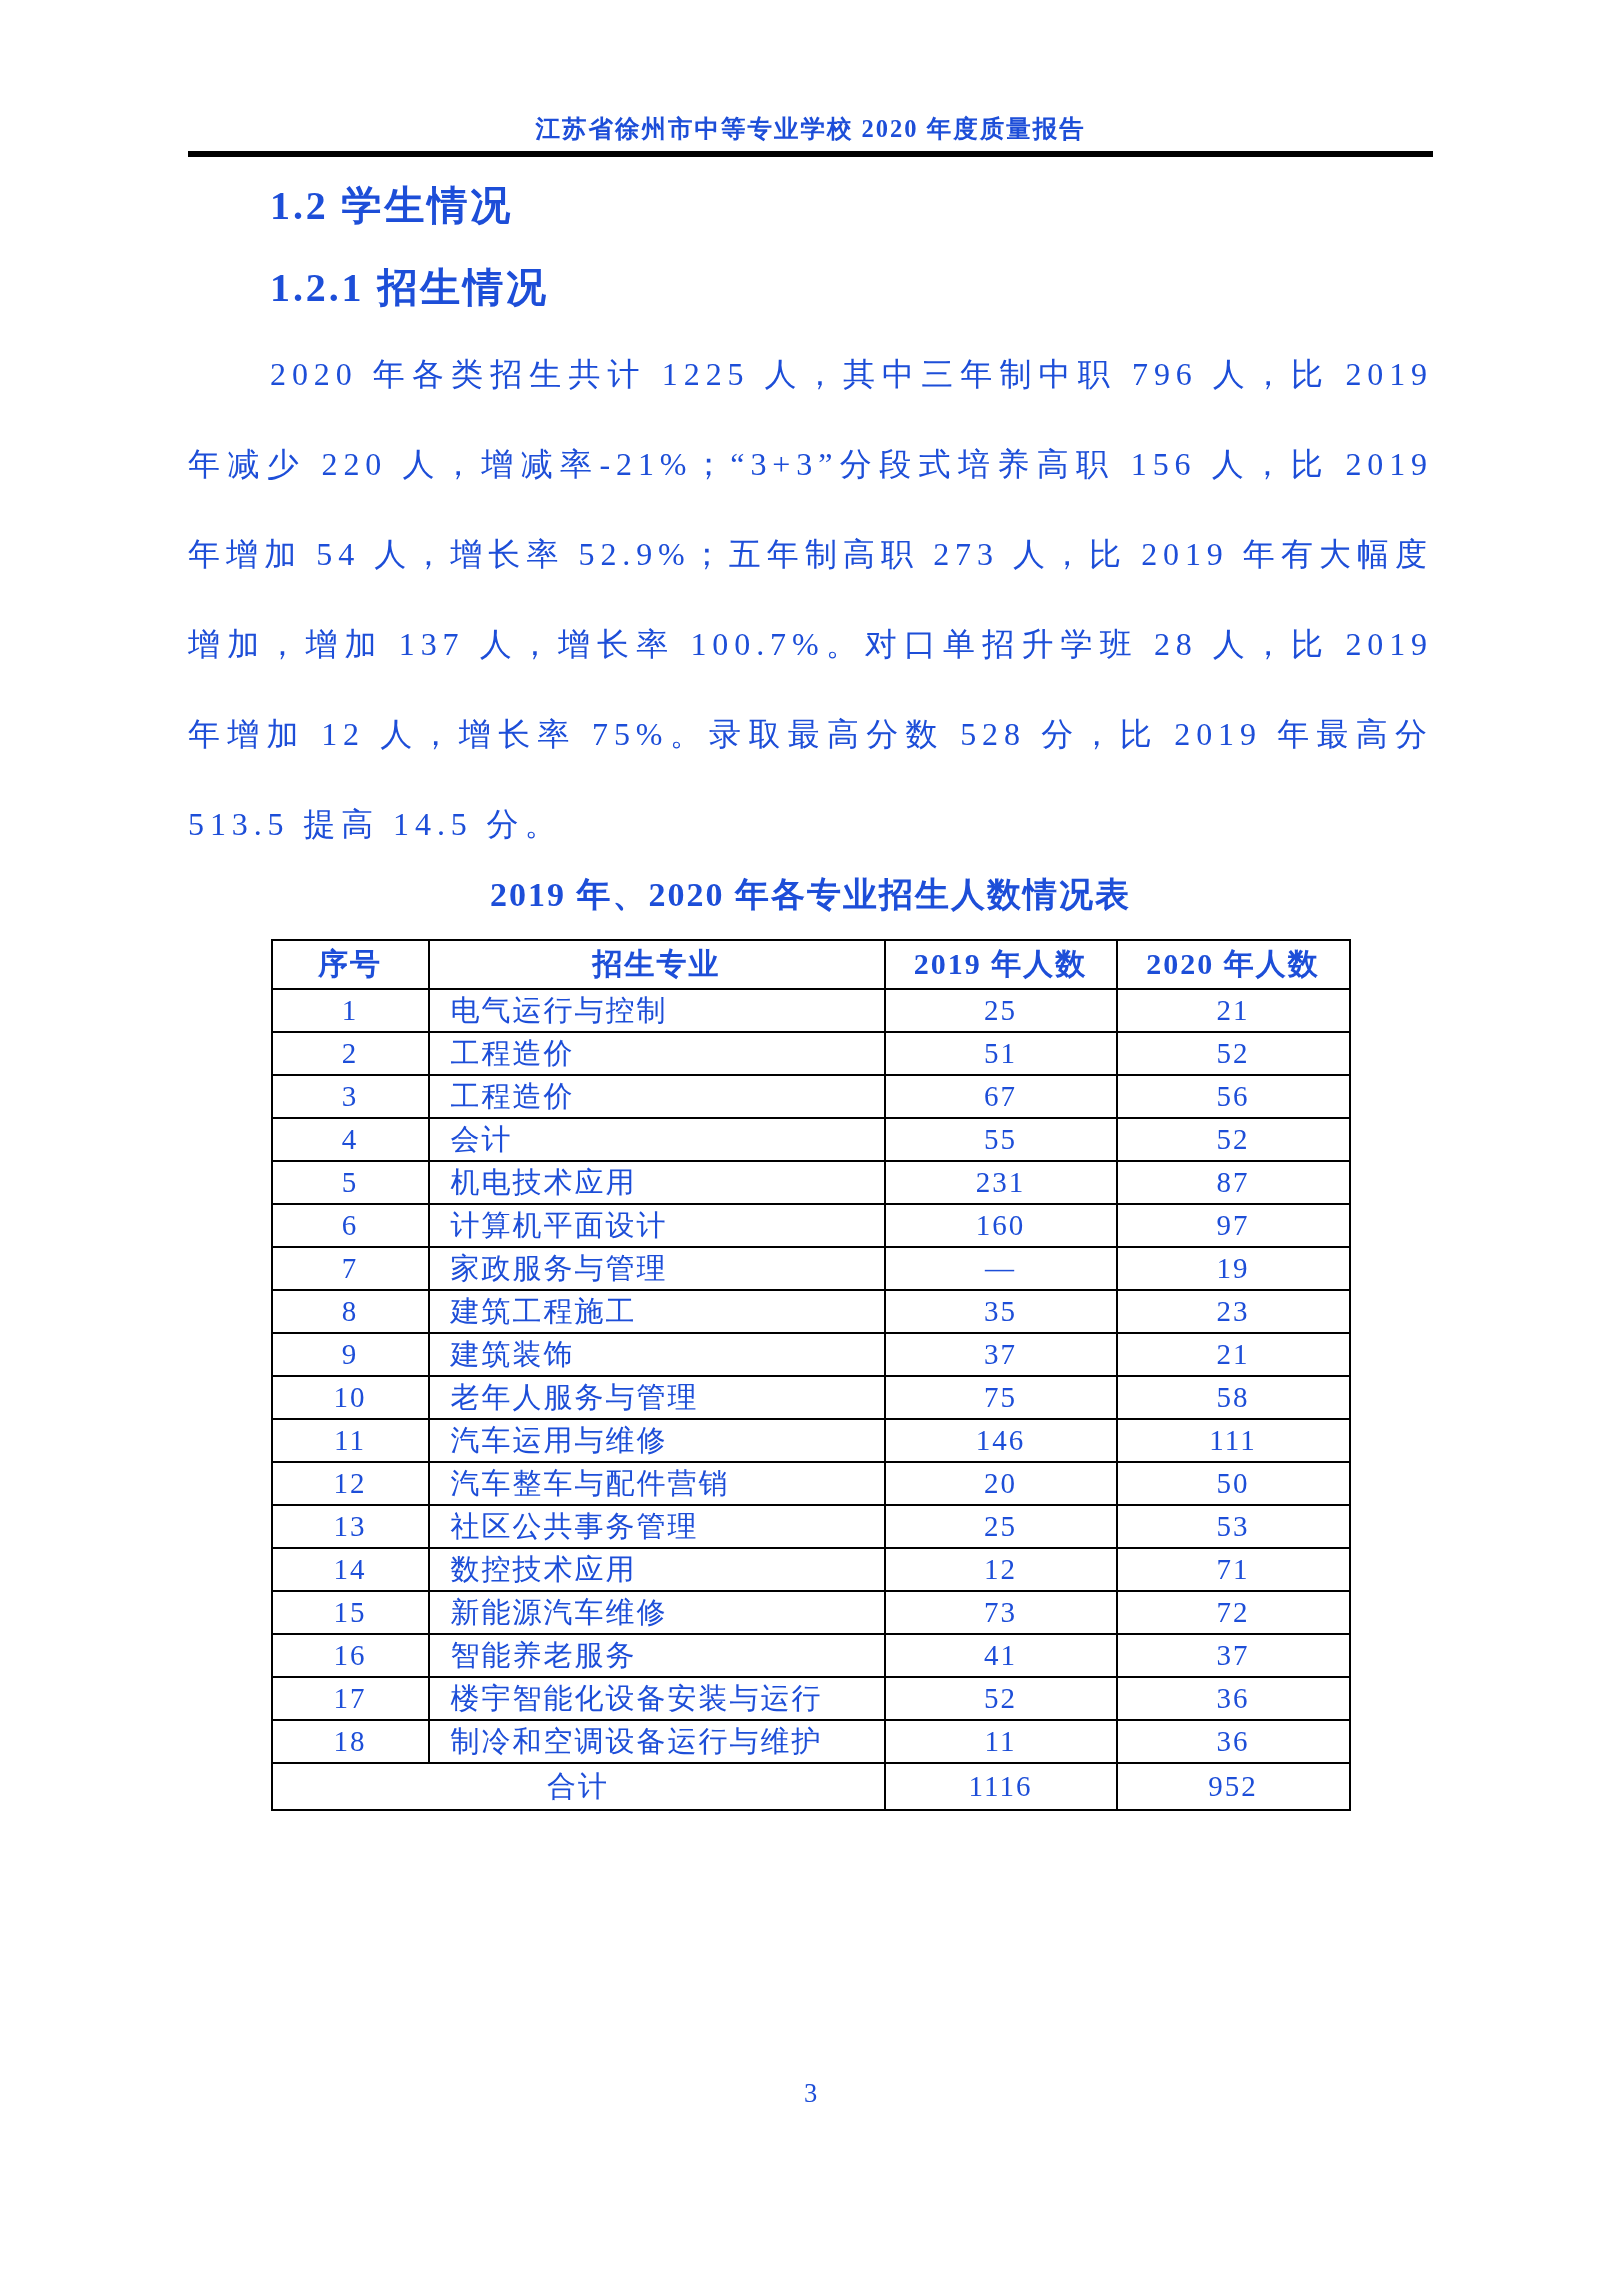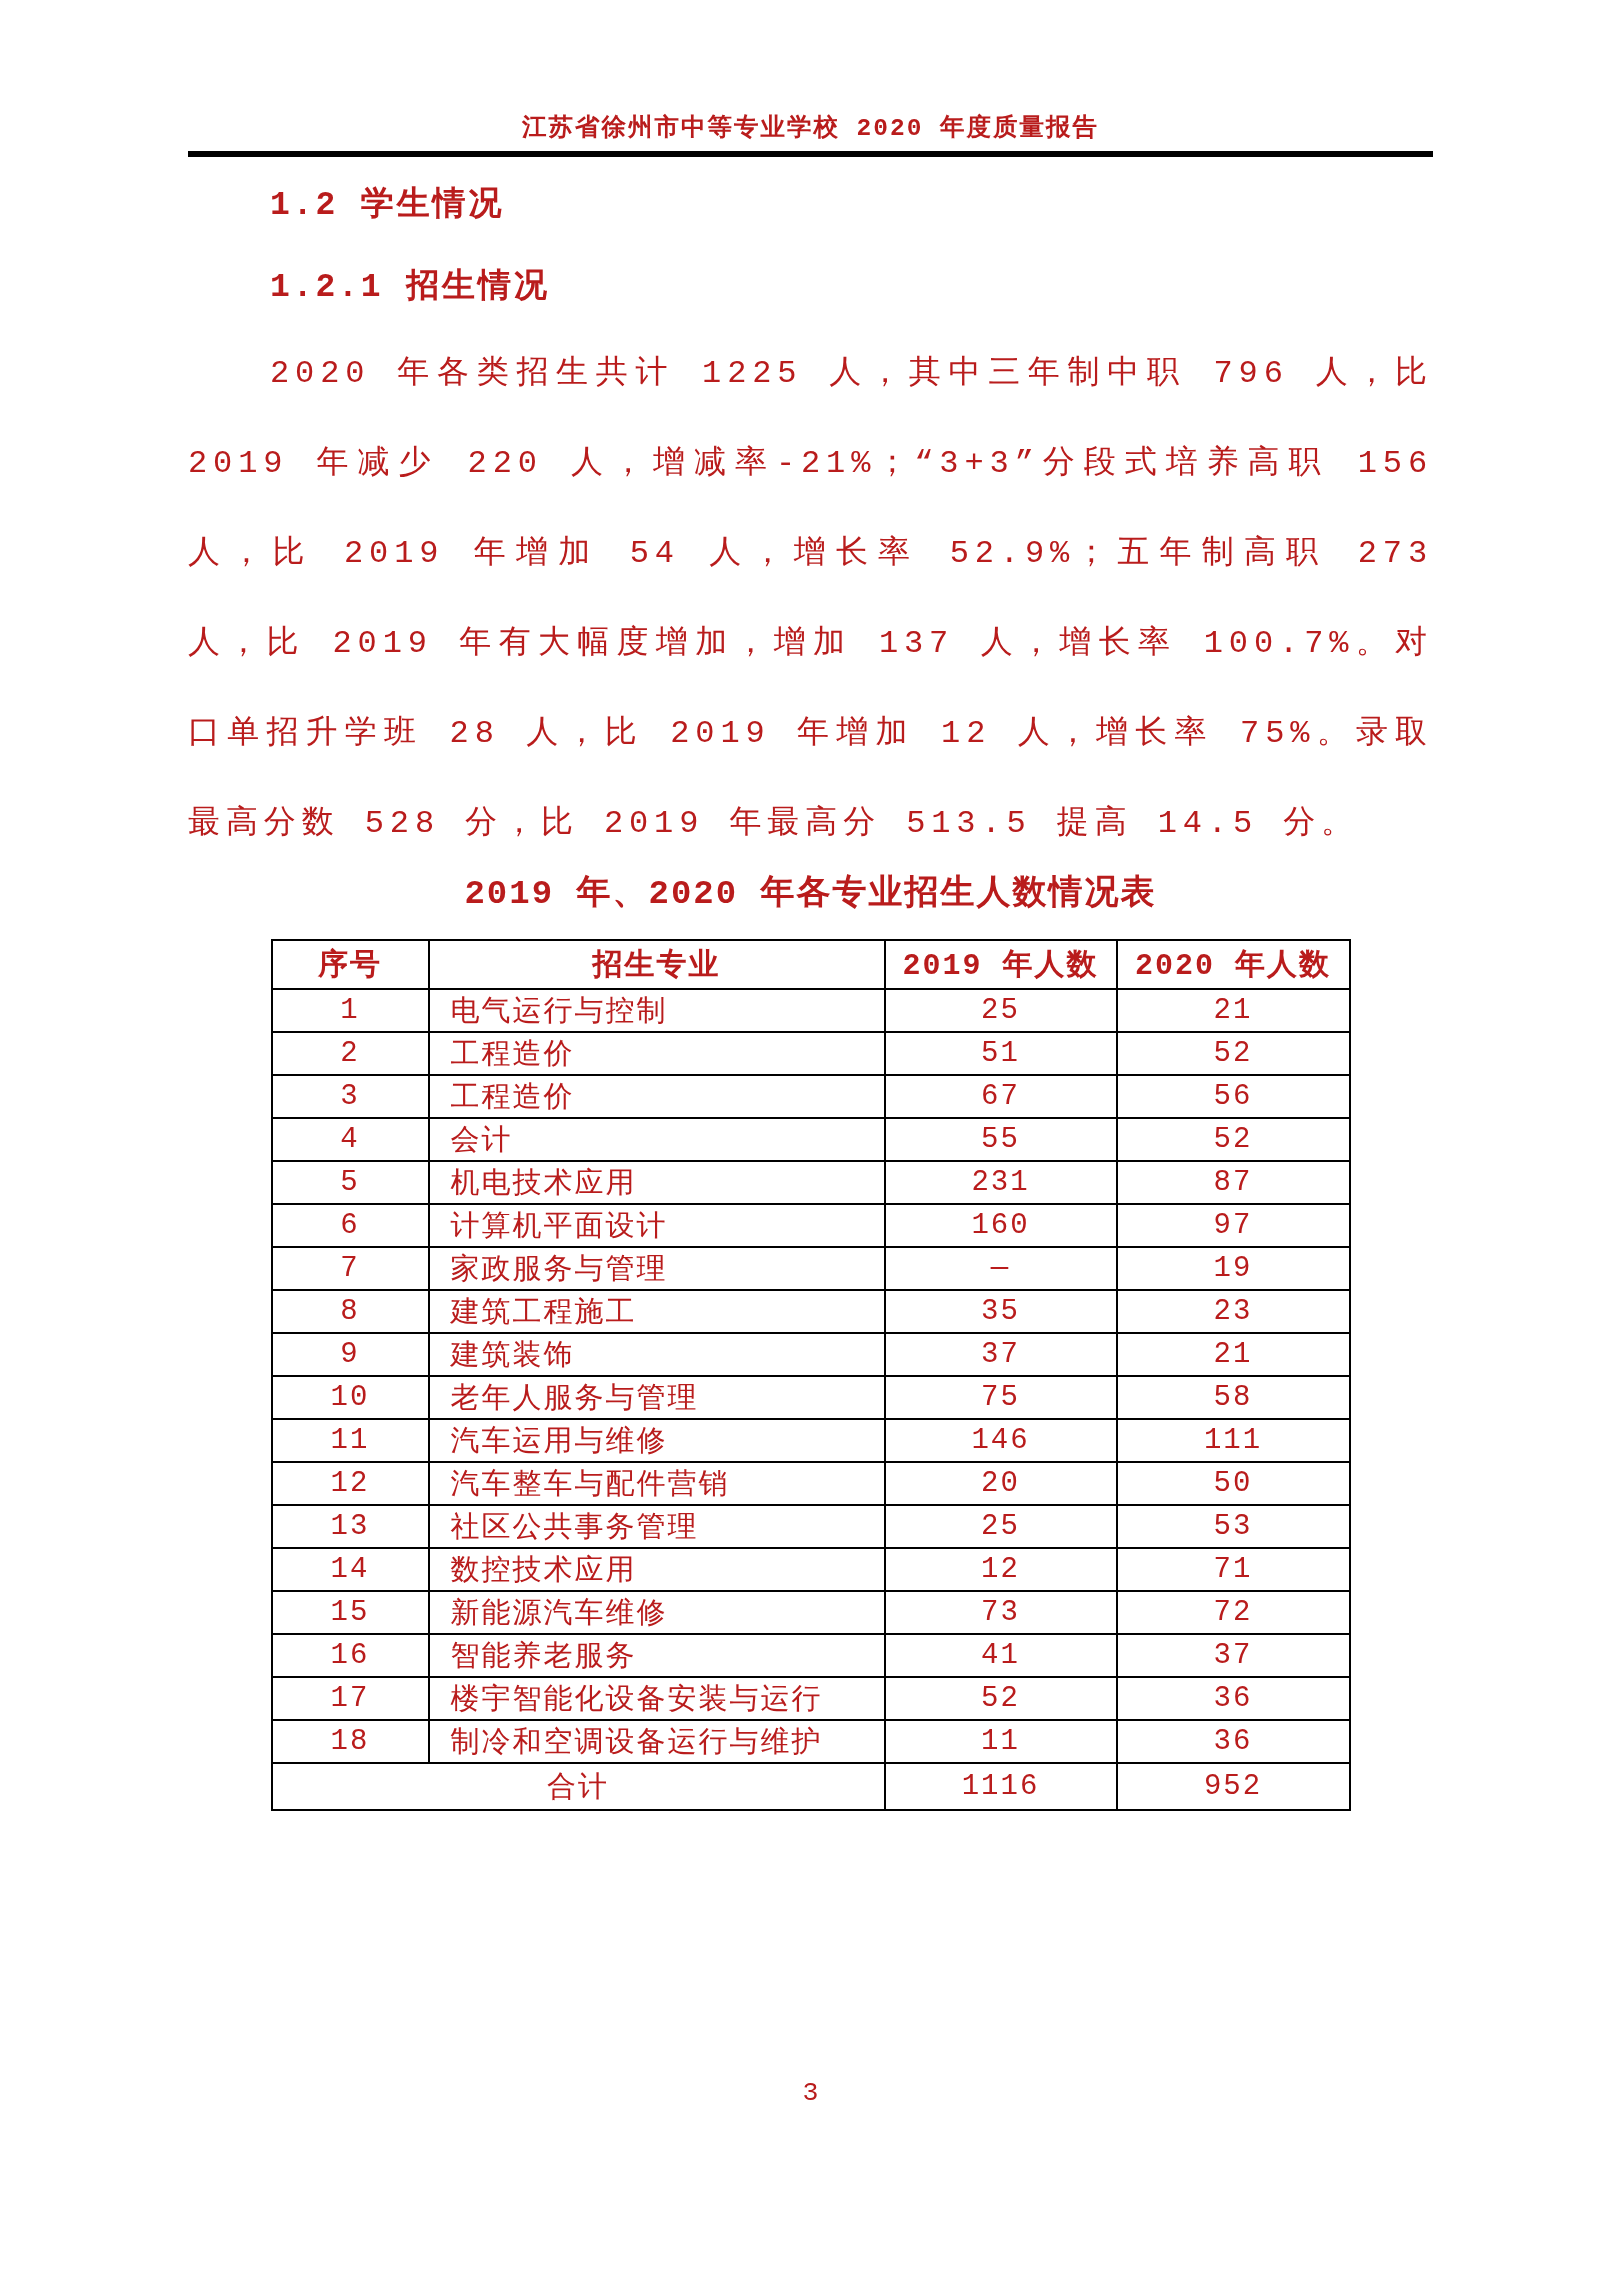--- a/index.html
+++ b/index.html
@@ -2,22 +2,22 @@
 <html><head>
 <meta charset="utf-8">
 <style>
   html, body { margin: 0; padding: 0; background: #888; }
   .page {
     position: relative;
     width: 1621px;
     height: 2293px;
     margin: 0 auto;
     background: #ffffff;
-    color: #b91c1c;
-    font-family: Liberation Mono, monospace;
+    color: #1d4ed8;
+    font-family: Liberation Serif, serif;
     overflow: hidden;
   }
   .content {
     margin: 0 188px;
   }
   
   .doc-header-title {
     padding-top: 112px;
     text-align: center;
     font-size: 24.5px;
@@ -37,21 +37,21 @@
     line-height: 90px;
     letter-spacing: 5.9px;
     text-align: justify;
     text-justify: inter-ideograph;
   }
   .para-1 { margin-top: 25.5px; }
   .para-2 { text-indent: 82px; }
   .doc-heading {
     margin: 0;
     padding-left: 82px;
-    font-size: 33px;
+    font-size: 40px;
     font-weight: bold;
     letter-spacing: 2.9px;
     line-height: 82px;
   }
   .heading-1 { margin-top: 7.8px; }
   
   .table-title {
     margin-top: 2px;
     text-align: center;
     font-size: 34px;

